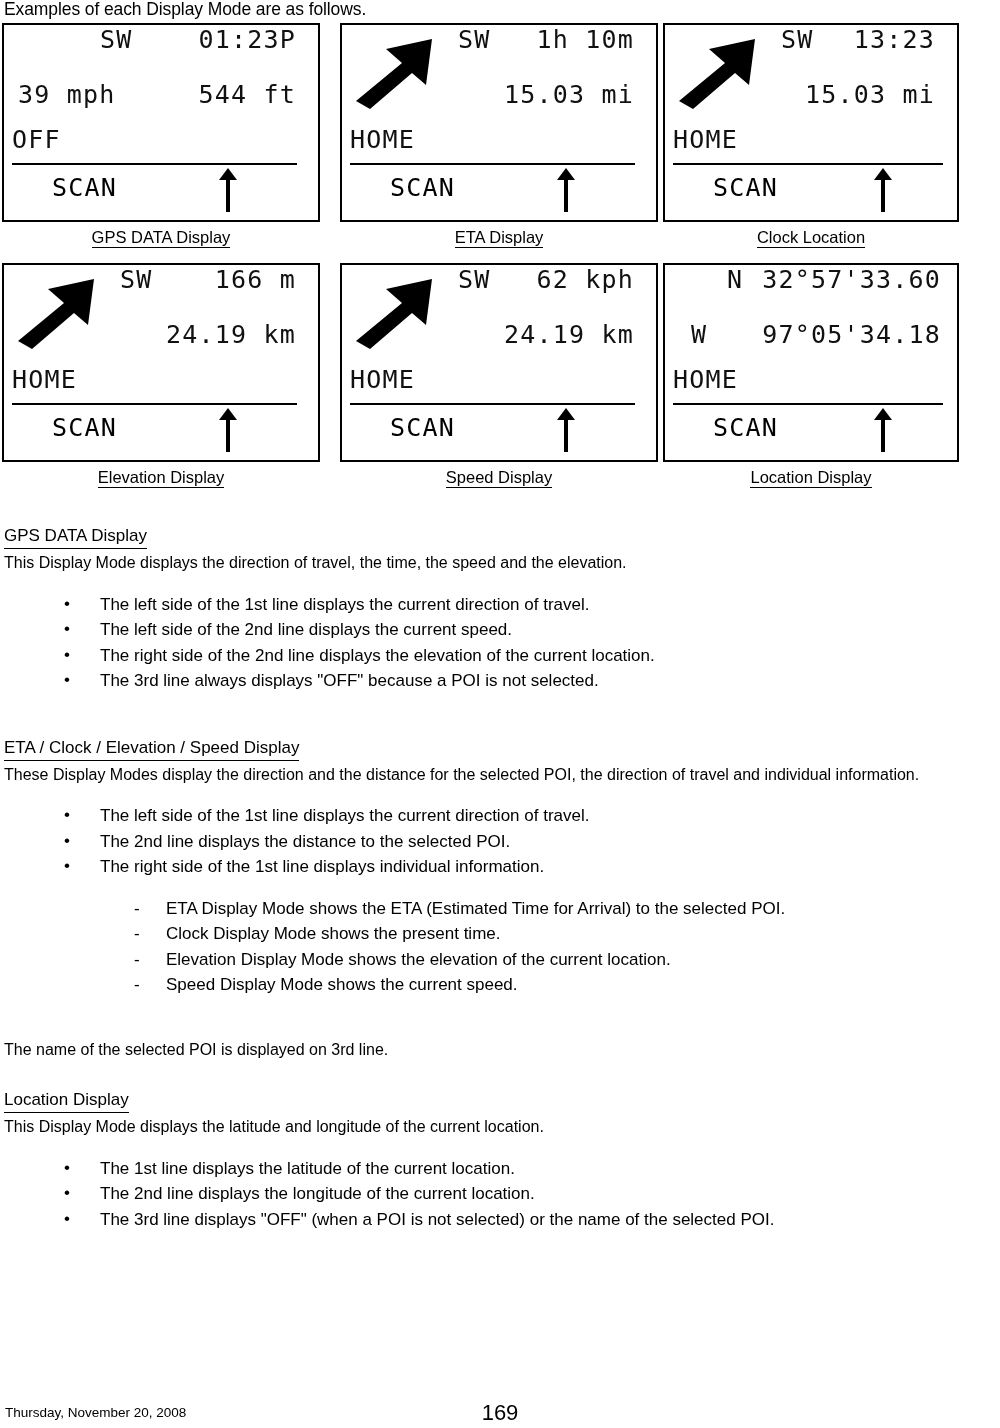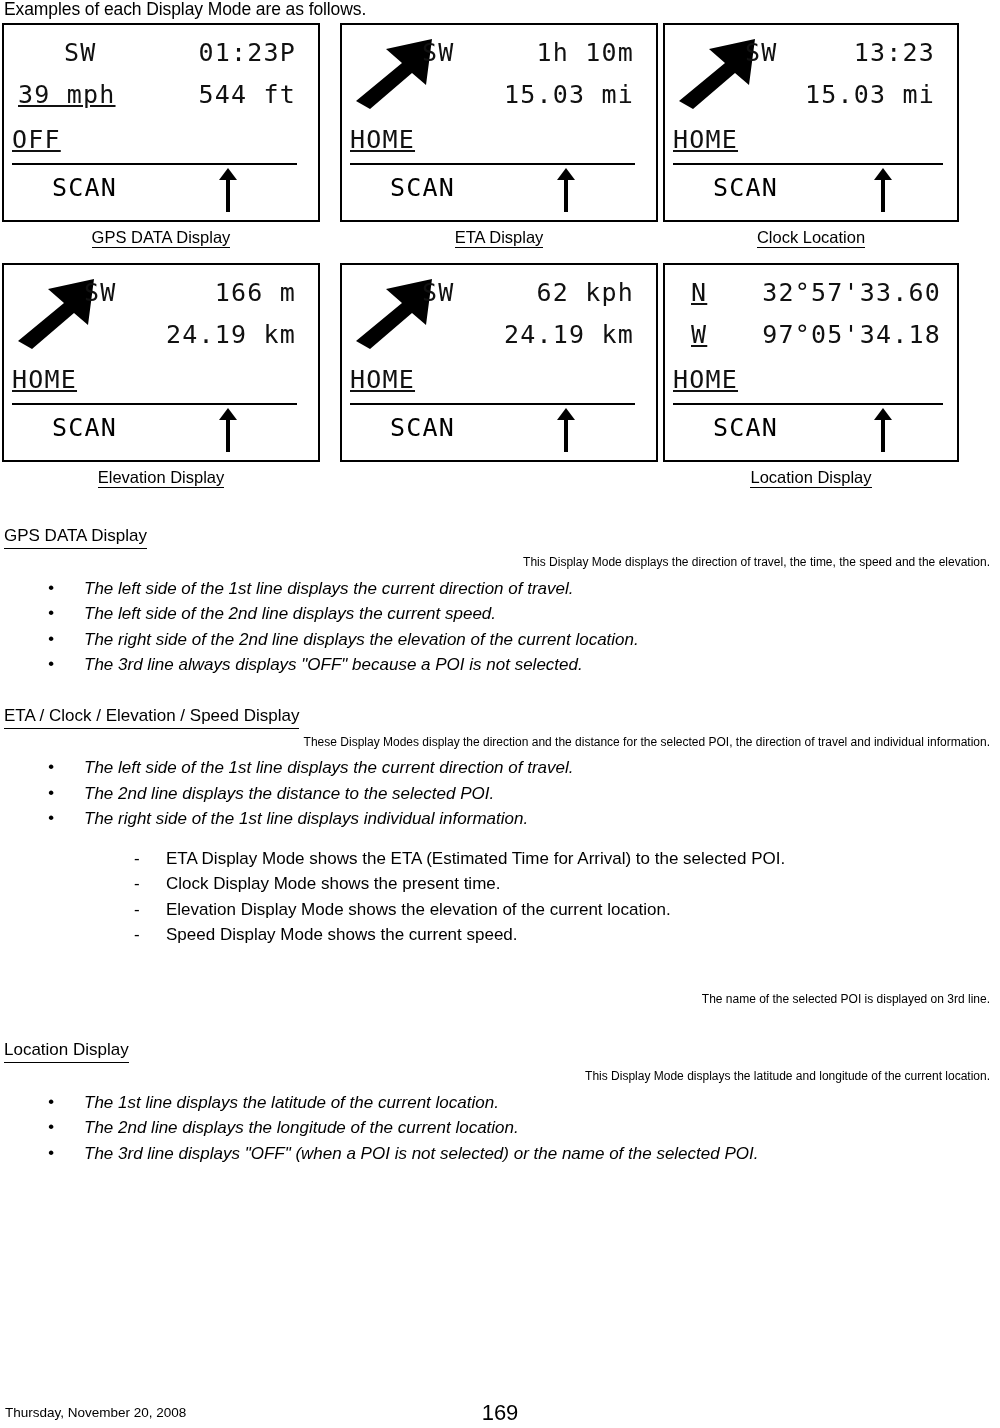--- a/index.html
+++ b/index.html
@@ -69,35 +69,34 @@
     left: 0;
     right: 0;
     height: 40px;
     font-family: "DejaVu Sans Mono", monospace;
     font-size: 25px;
     letter-spacing: 1.2px;
     white-space: pre;
     color: #111;
   }
 
-  .l1 { top: 13px; }
+  .l1 { top: 0; margin-left: 36px; }
   .l2 { top: 55px; }
   .l3 { top: 100px; }
 
   .lcd-text-right {
     position: absolute;
     right: 22px;
     top: 0;
     text-align: center;
   }
   .lcd-text-left {
     position: absolute;
     left: 14px;
     top: 0;
-    text-decoration: underline;
   }
   .lcd-text-dir {
     position: absolute;
     left: 60px;
     top: 0;
   }
 
   
   .lcd-sep {
     position: absolute;
@@ -160,30 +159,28 @@
   .sec-head {
     font-size: 17px;
     line-height: 25px;
     margin: 0 0 0 4px;
     display: inline-block;
     border-bottom: 1.3px solid #000;
     padding-bottom: 0px;
   }
   .sec-head-wrap { margin-bottom: 1px; }
   .para {
-    font-size: 12px;
+    font-size: 16px;
     line-height: 25.5px;
     margin: 0 10px 0 4px;
-    text-align: right;
   }
   ul.bullets {
     list-style: none;
-    margin: 0;
+    margin: 16px;
     padding: 0;
-    font-style: italic;
   }
   ul.bullets > li {
     position: relative;
     font-size: 17px;
     line-height: 25.5px;
     padding-left: 84px;
   }
   ul.bullets > li::before {
     content: "\2022";
     position: absolute;
@@ -379,20 +376,21 @@
           </div>
           <div class="lcd-sep"></div>
           <div class="scan">SCAN</div>
           <div class="up-arrow">
             <svg viewBox="0 0 20 44" width="20" height="44" aria-hidden="true">
               <rect x="8" y="8" width="4" height="36" fill="#000"></rect>
               <polygon points="10,0 19,12 1,12" fill="#000"></polygon>
             </svg>
           </div>
         </div>
+        <div class="caption"><span>Speed Display</span></div>
       </div>
 
       <div class="lcd-cell c3">
         <div class="lcd">
           <div class="lcd-line l1">
             <span class="lcd-text-left" style="left:26px">N</span>
             <span class="lcd-text-right" style="right:16px">32°57'33.60</span>
           </div>
           <div class="lcd-line l2">
             <span class="lcd-text-left" style="left:26px">W</span>

